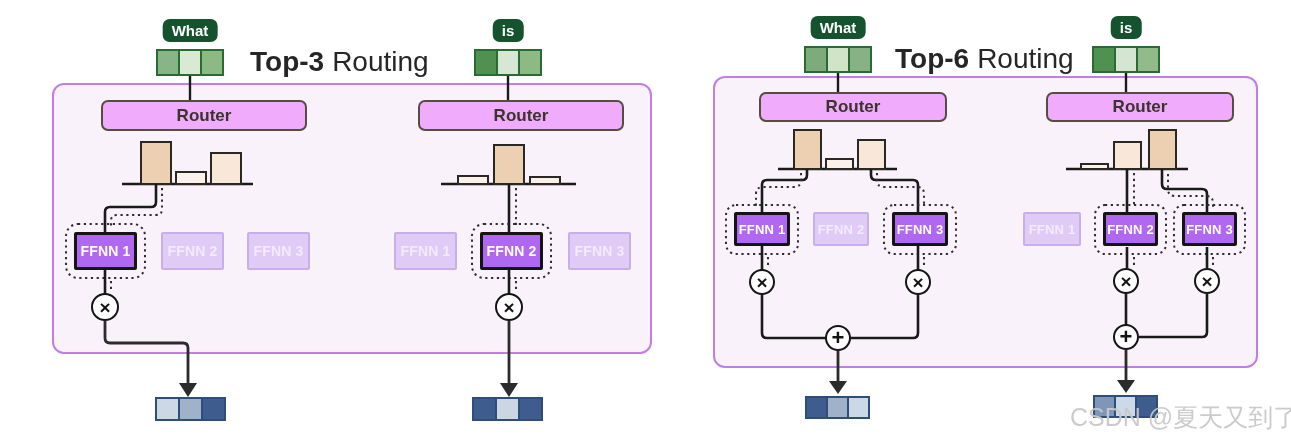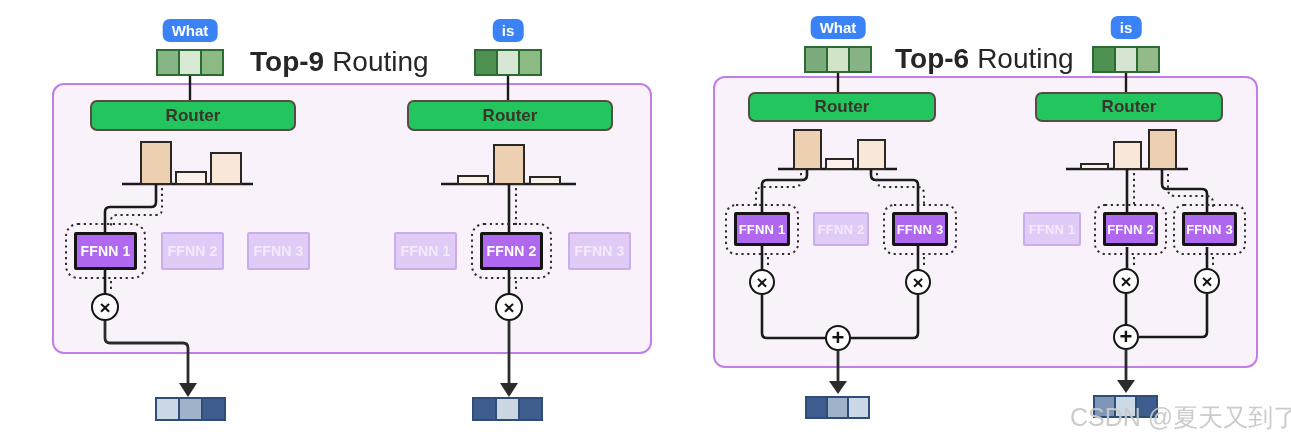--- a/index.html
+++ b/index.html
@@ -1,30 +1,30 @@
 <!DOCTYPE html>
 <html><head>
 <meta charset="utf-8">
 <style>
   html,body{margin:0;padding:0;background:#ffffff;}
   .stage{position:relative;width:1291px;height:443px;background:#ffffff;
          font-family:"Liberation Sans",sans-serif;overflow:hidden;}
   .panel{position:absolute;background:#faf2fb;border:2px solid #c27ee6;
          border-radius:12px;box-sizing:border-box;}
   svg.layer{position:absolute;left:0;top:0;pointer-events:none;}
-  .router{position:absolute;background:#22c55e;border:2px solid #564c41;border-radius:7px;
+  .router{position:absolute;background:#f0abfc;border:2px solid #564c41;border-radius:7px;
           display:flex;align-items:center;justify-content:center;
-          font-weight:bold;font-size:17px;color:#3b342c;box-sizing:border-box;}
+          font-weight:bold;font-size:17px;color:#3b342c;box-sizing:border-box;margin-left:11px;}
   .ffnn{position:absolute;border-radius:2px;display:flex;align-items:center;justify-content:center;
         font-weight:bold;color:#ffffff;box-sizing:border-box;letter-spacing:.2px;}
   .ffnn.active{background:#b168f1;border:3px solid #141414;}
   .ffnn.faded{background:#e0cbf6;border:2px solid #c9aeec;color:#f3eafd;}
   .ffnn.lg{font-size:14px;}
   .ffnn.sm{font-size:13px;}
-  .tok{position:absolute;transform:translateX(-50%);background:#3b82f6;color:#fff;
+  .tok{position:absolute;transform:translateX(-50%);background:#14532d;color:#fff;
        font-weight:bold;font-size:15px;padding:3px 9px;border-radius:7px;white-space:nowrap;}
   .title{position:absolute;font-size:28px;color:#262626;white-space:nowrap;}
   .title .bold{font-weight:bold;}
   .title .rest{font-weight:normal;margin-left:8px;}
   .op{position:absolute;background:#ffffff;border:2.5px solid #141414;border-radius:50%;
       display:flex;align-items:center;justify-content:center;font-weight:bold;color:#141414;
       box-sizing:border-box;transform:translate(-50%,-50%);line-height:1;}
   .op.mul{font-size:19px;}
   .op.add{font-size:22px;}
   .wm{position:absolute;color:#c9c9c9;font-size:25px;white-space:nowrap;opacity:.95;}
@@ -148,21 +148,21 @@
       </g>
       <g>
         <rect x="1094" y="396" width="21" height="21" stroke="#2e4d78" stroke-width="2" fill="#7e96b9"></rect>
         <rect x="1115" y="396" width="21" height="21" stroke="#2e4d78" stroke-width="2" fill="#ccdae8"></rect>
         <rect x="1136" y="396" width="21" height="21" stroke="#2e4d78" stroke-width="2" fill="#3e5c8e"></rect>
       </g>
     </g>
   </svg>
 
   <div class="title" style="left:250px;top:46px;">
-    <span class="bold">Top-9</span><span class="rest">Routing</span>
+    <span class="bold">Top-3</span><span class="rest">Routing</span>
   </div>
   <div class="title" style="left:895px;top:43px;">
     <span class="bold">Top-6</span><span class="rest">Routing</span>
   </div>
 
   <div class="tok" style="left:190px;top:19px;">What</div>
   <div class="tok" style="left:508px;top:19px;">is</div>
   <div class="tok" style="left:838px;top:16px;">What</div>
   <div class="tok" style="left:1126px;top:16px;">is</div>
 

